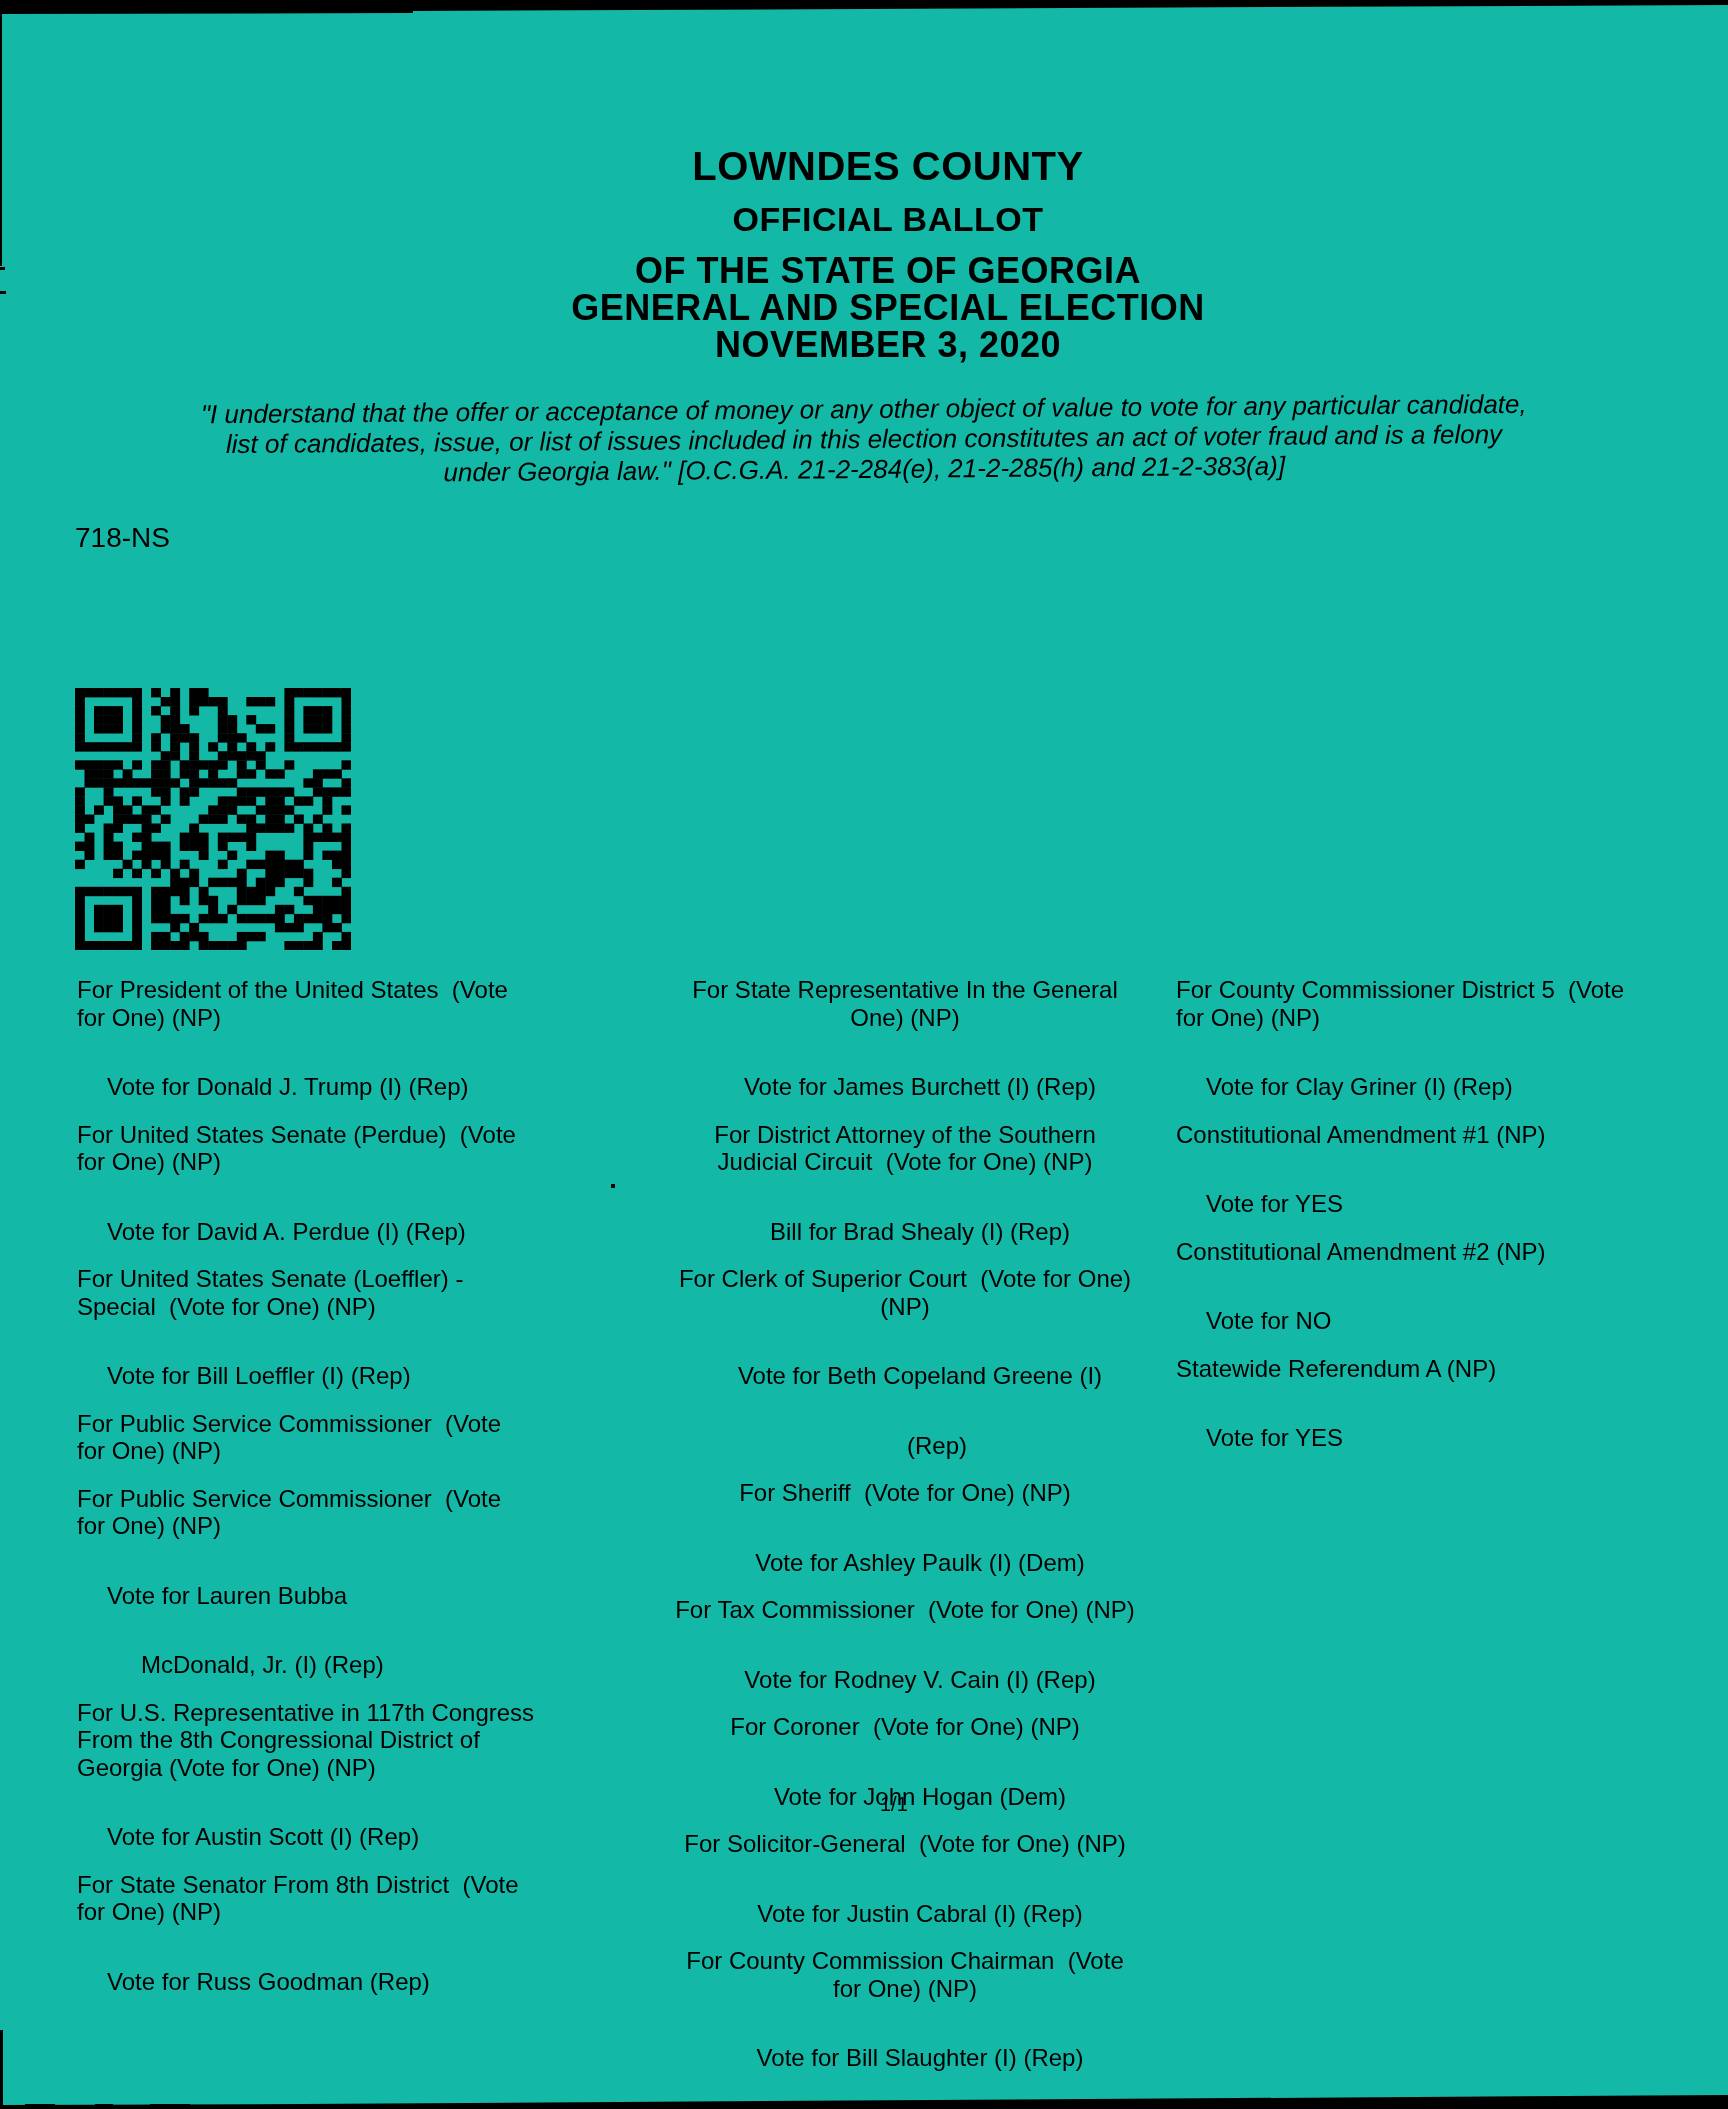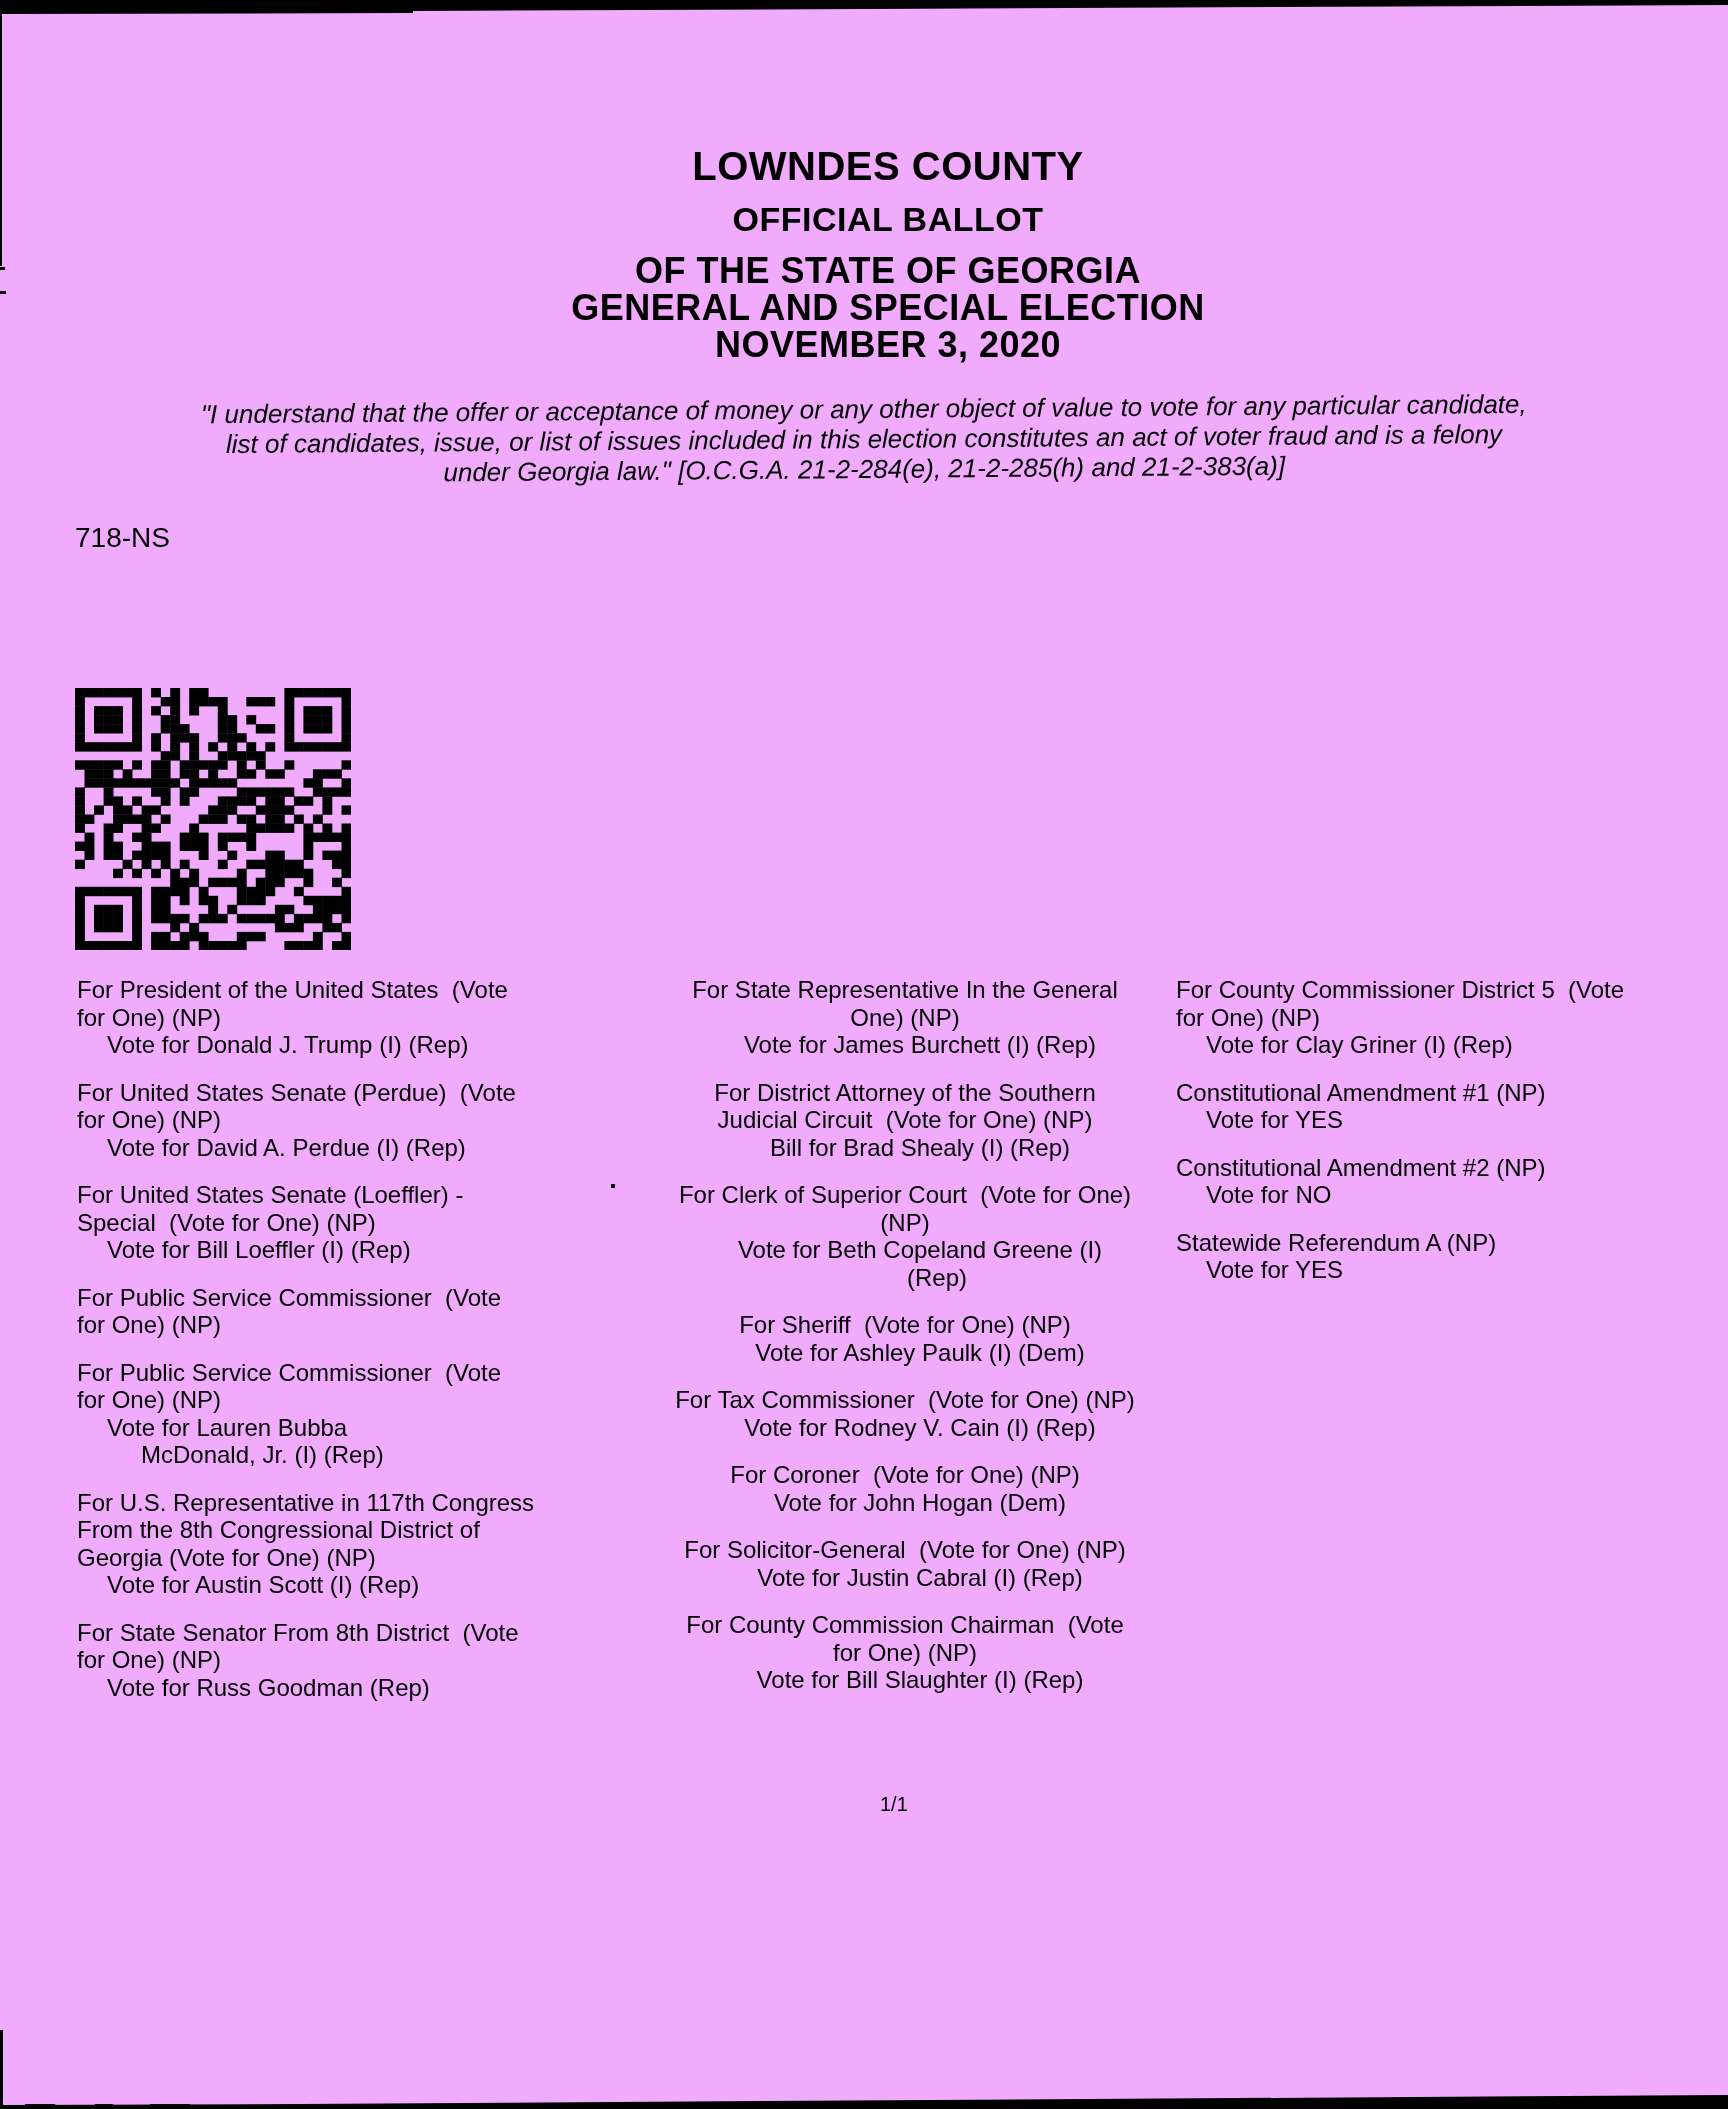--- a/index.html
+++ b/index.html
@@ -1,16 +1,16 @@
 <!DOCTYPE html>
 <html><head>
 <meta charset="utf-8">
 <style>
   html,body{margin:0;padding:0;background:#888;}
-  #page{position:relative;width:1728px;height:2109px;background:#f0abfc;overflow:hidden;
+  #page{position:relative;width:1728px;height:2109px;background:#14b8a6;overflow:hidden;
         font-family:"Liberation Sans",sans-serif;color:#000;}
   
   .artifact{position:absolute;background:#000;}
   svg.band{position:absolute;left:0;display:block;}
   
   .titlewrap{position:absolute;left:48px;top:0;width:1680px;text-align:center;}
   .t1{position:absolute;left:0;top:144px;width:100%;font-size:40px;font-weight:bold;letter-spacing:.5px;}
   .t2{position:absolute;left:0;top:200px;width:100%;font-size:34px;font-weight:bold;letter-spacing:.5px;}
   .t3{position:absolute;left:0;top:252px;width:100%;font-size:36px;font-weight:bold;line-height:37px;letter-spacing:.5px;}
   
@@ -20,21 +20,21 @@
   
   .code{position:absolute;left:75px;top:522px;font-size:28px;}
   
   .qr{position:absolute;left:75px;top:688px;width:276px;height:262px;}
   .qr svg{display:block;fill:#000;}
   
   .col{position:absolute;top:976px;width:560px;}
   #col1{left:77px;} #col2{left:625px;text-align:center;} #col3{left:1176px;}
   .race{margin-bottom:20px;}
   .hline,.vline{white-space:pre;font-size:24px;line-height:27.5px;}
-  .vline{padding-left:30px;}
+  .vline{padding-left:30px;margin-top:42px;}
   .vline.cont{padding-left:64px;}
   
   .pagenum{position:absolute;left:880px;top:1793px;font-size:20px;}
 </style>
 </head>
 <body>
 
 <div id="page">
 
   <svg class="band" style="top:0" width="1728" height="16" viewBox="0 0 1728 16">

